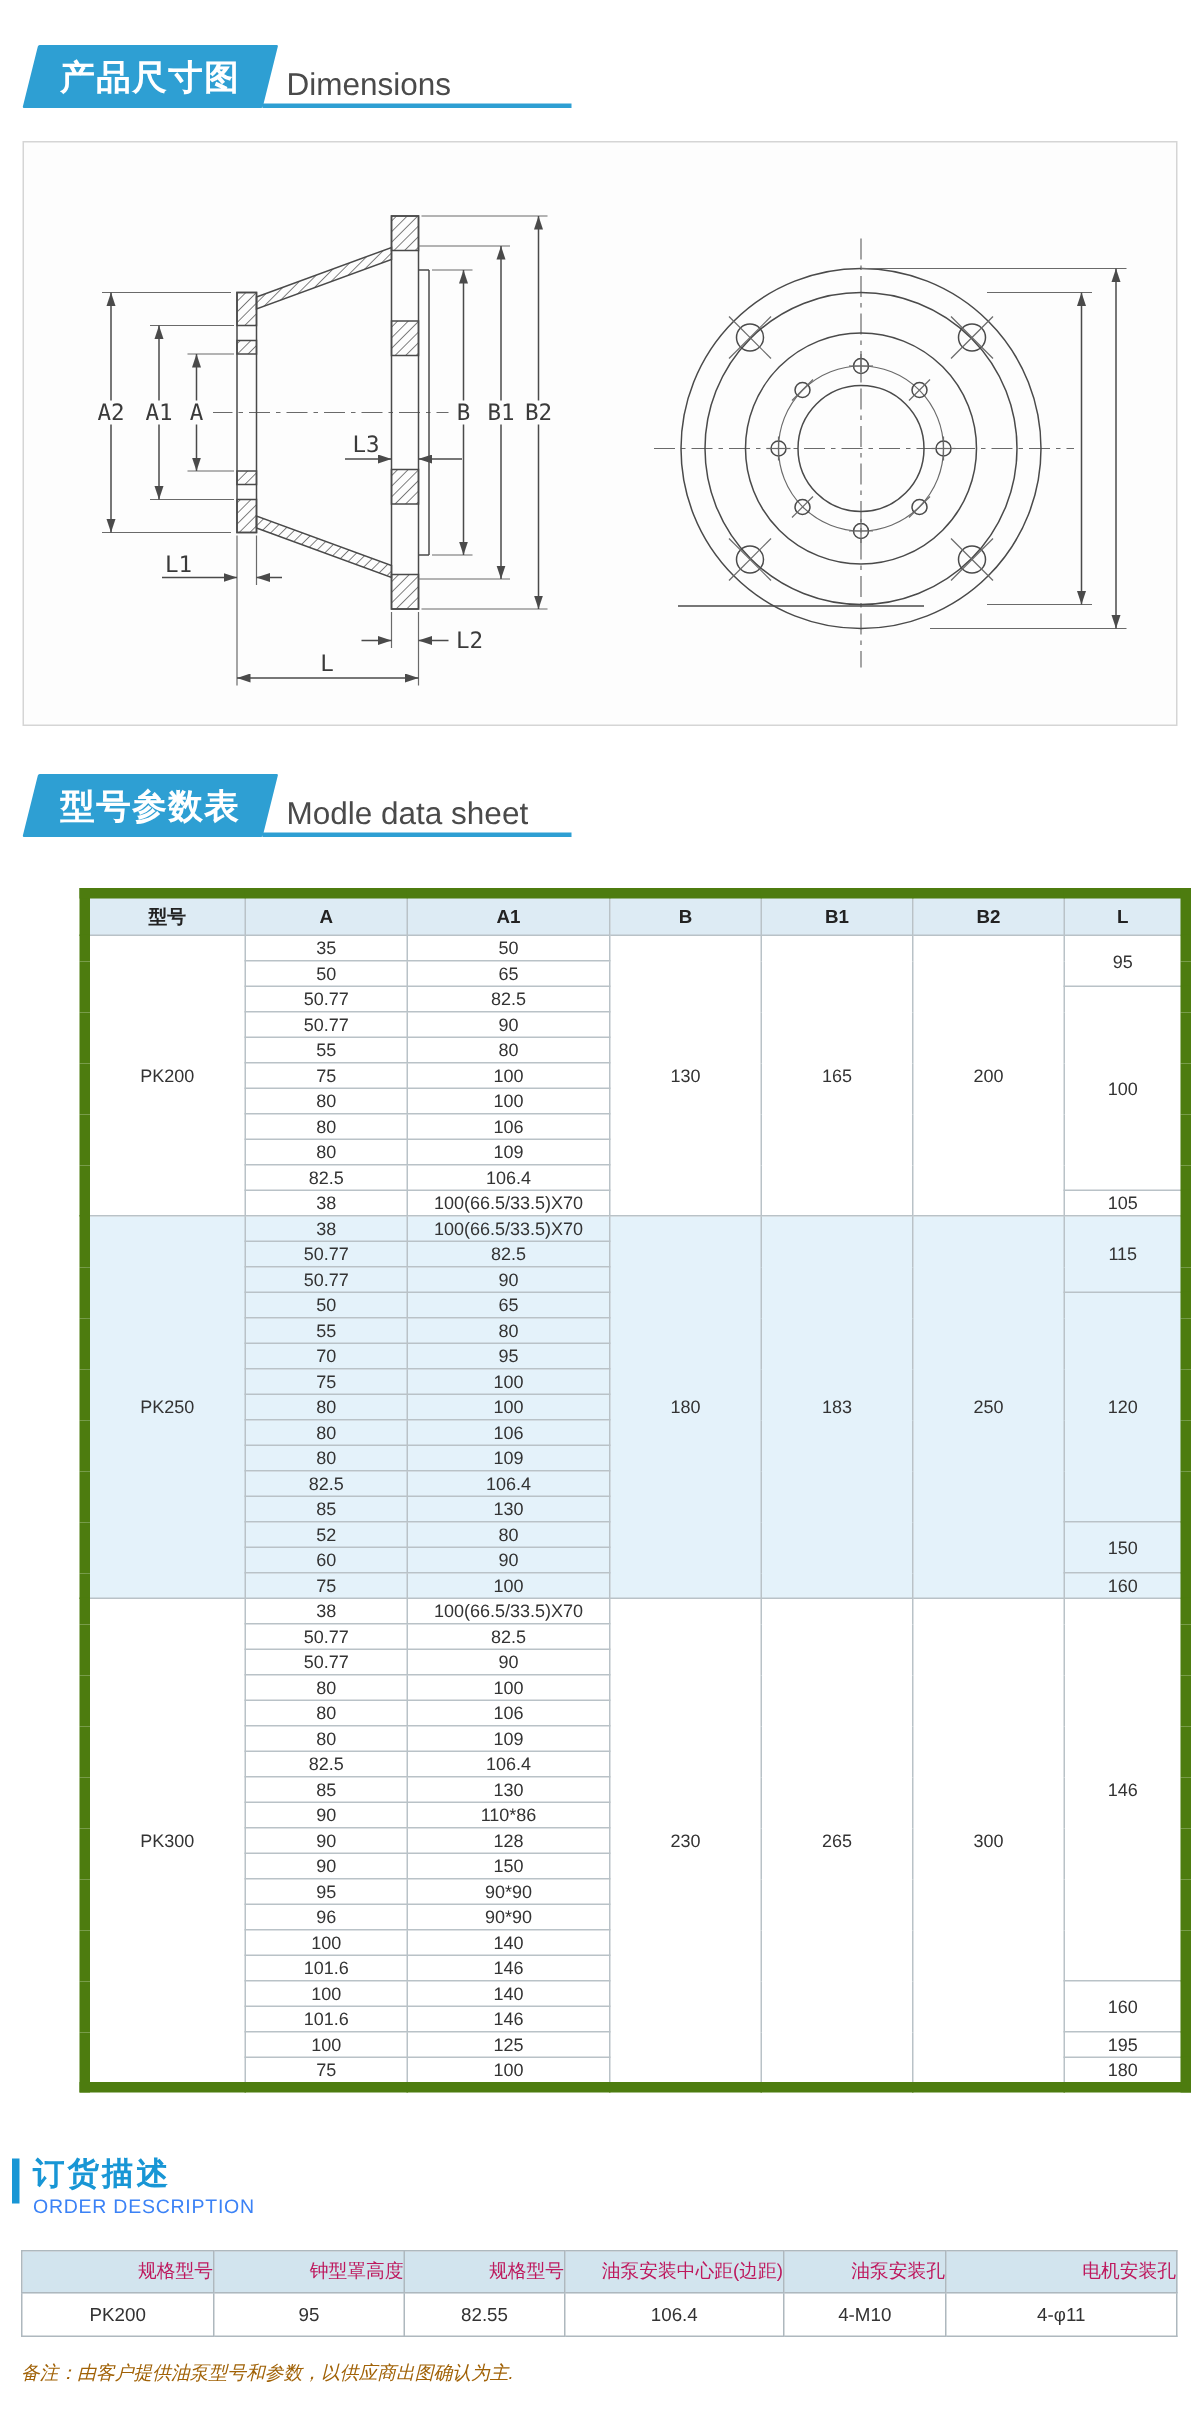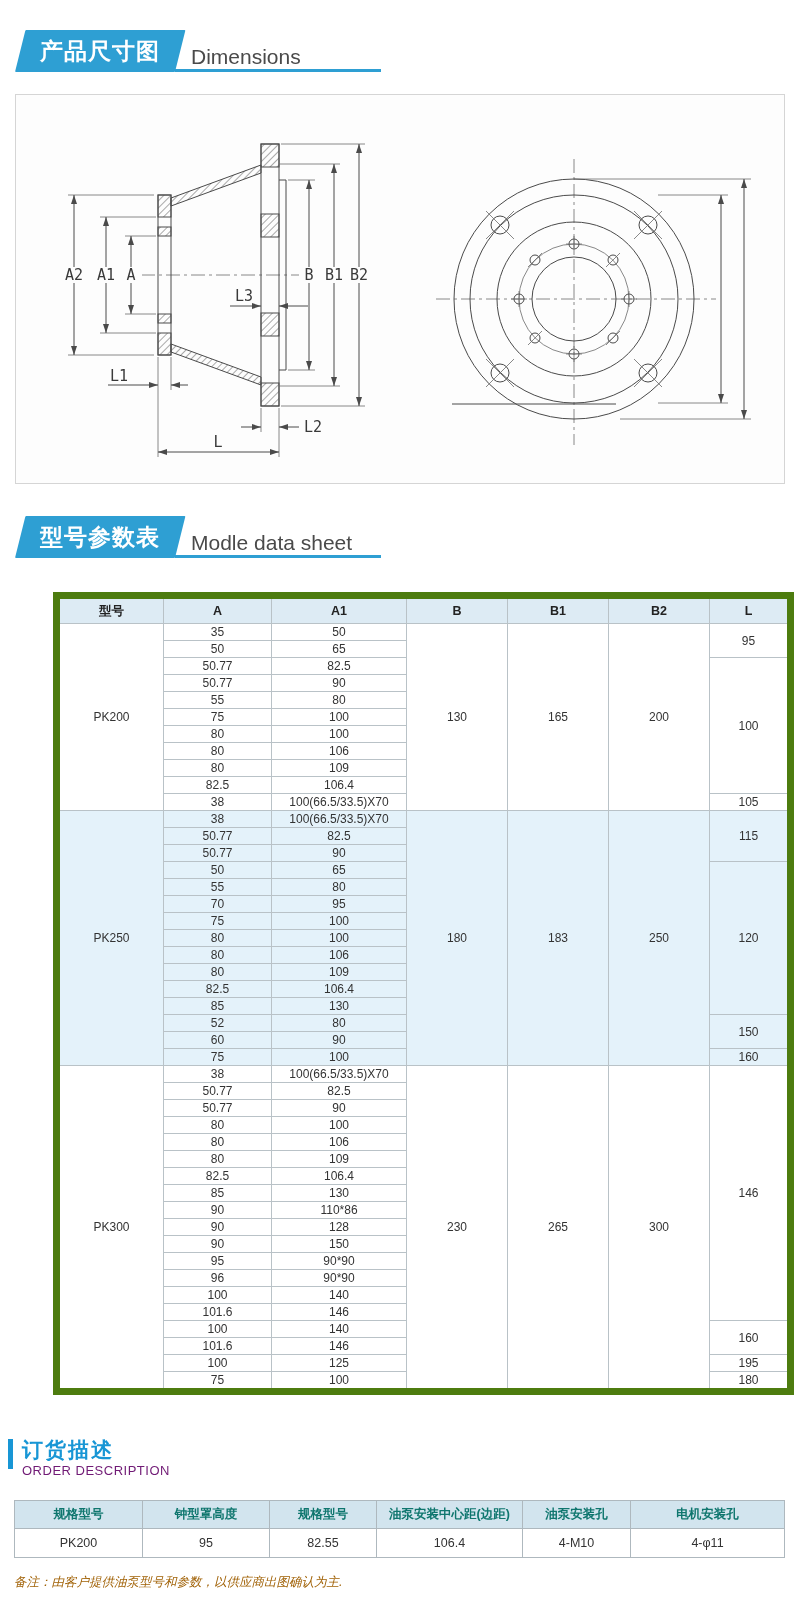--- a/index.html
+++ b/index.html
@@ -22,26 +22,26 @@
   .model-table{width:734px;border:7px solid #4d7c0f;margin-left:36px;}
   .model-table th,.model-table td{border:1px solid #b9c2c7;text-align:center;vertical-align:middle;padding:0;}
   .model-table thead th{background:#ddebf4;height:24px;font-size:12.5px;font-weight:bold;color:#222;}
   .model-table tbody td{height:16px;font-size:12px;color:#333;background:#fff;}
   .model-table tr.hl td{background:#e4f2fa;}
 
   
   .hdr3{margin:42px 0 0 8px;position:relative;padding-left:14px;}
   .hdr3::before{content:"";position:absolute;left:0;top:2px;width:5px;height:30px;background:#1896d5;}
   .hdr3 .zh3{font-size:21px;font-weight:bold;color:#1896d5;letter-spacing:2px;line-height:1.25;}
-  .hdr3 .en3{font-size:13px;color:#701a75;letter-spacing:.5px;line-height:1.3;}
+  .hdr3 .en3{font-size:13px;color:#3b82f6;letter-spacing:.5px;line-height:1.3;}
 
   
   .order-table{margin:20px 0 0 14px;width:770px;border:1px solid #8f9aa1;}
   .order-table th,.order-table td{border:1px solid #aeb8be;text-align:center;vertical-align:middle;padding:0;}
-  .order-table thead th{background:#d2e4ee;height:27px;font-size:12.5px;font-weight:bold;color:#0f766e;}
+  .order-table thead th{background:#d2e4ee;height:27px;font-size:12.5px;font-weight:normal;color:#be185d;text-align:right;}
   .order-table tbody td{height:28px;font-size:12.5px;color:#333;background:#fff;}
 
   .note{margin:16px 0 0 14px;font-size:12.5px;color:#a16207;font-style:italic;}
 
   
   .dline{stroke:#4a4a4a;stroke-width:1;fill:none;}
   .dthin{stroke:#6a6a6a;stroke-width:0.8;fill:none;}
   .cl{stroke:#6a6a6a;stroke-width:0.8;fill:none;stroke-dasharray:14 4 3 4;}
   .dtxt{font-family:"DejaVu Sans Mono","Liberation Mono",monospace;font-size:15px;fill:#3a3a3a;}
 </style>

